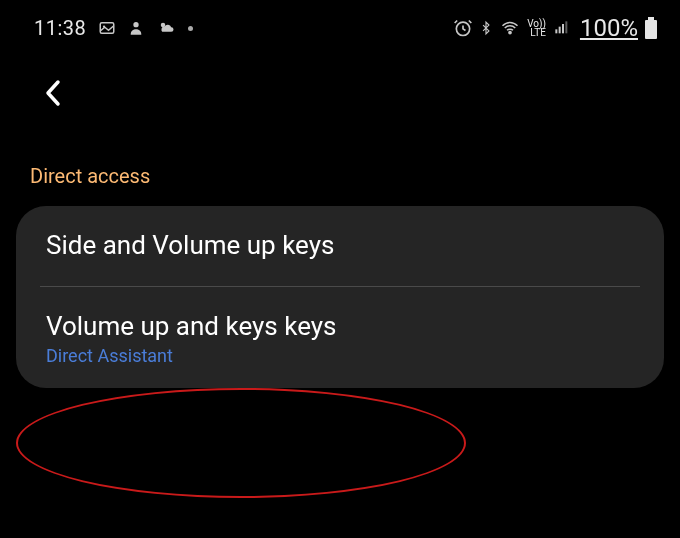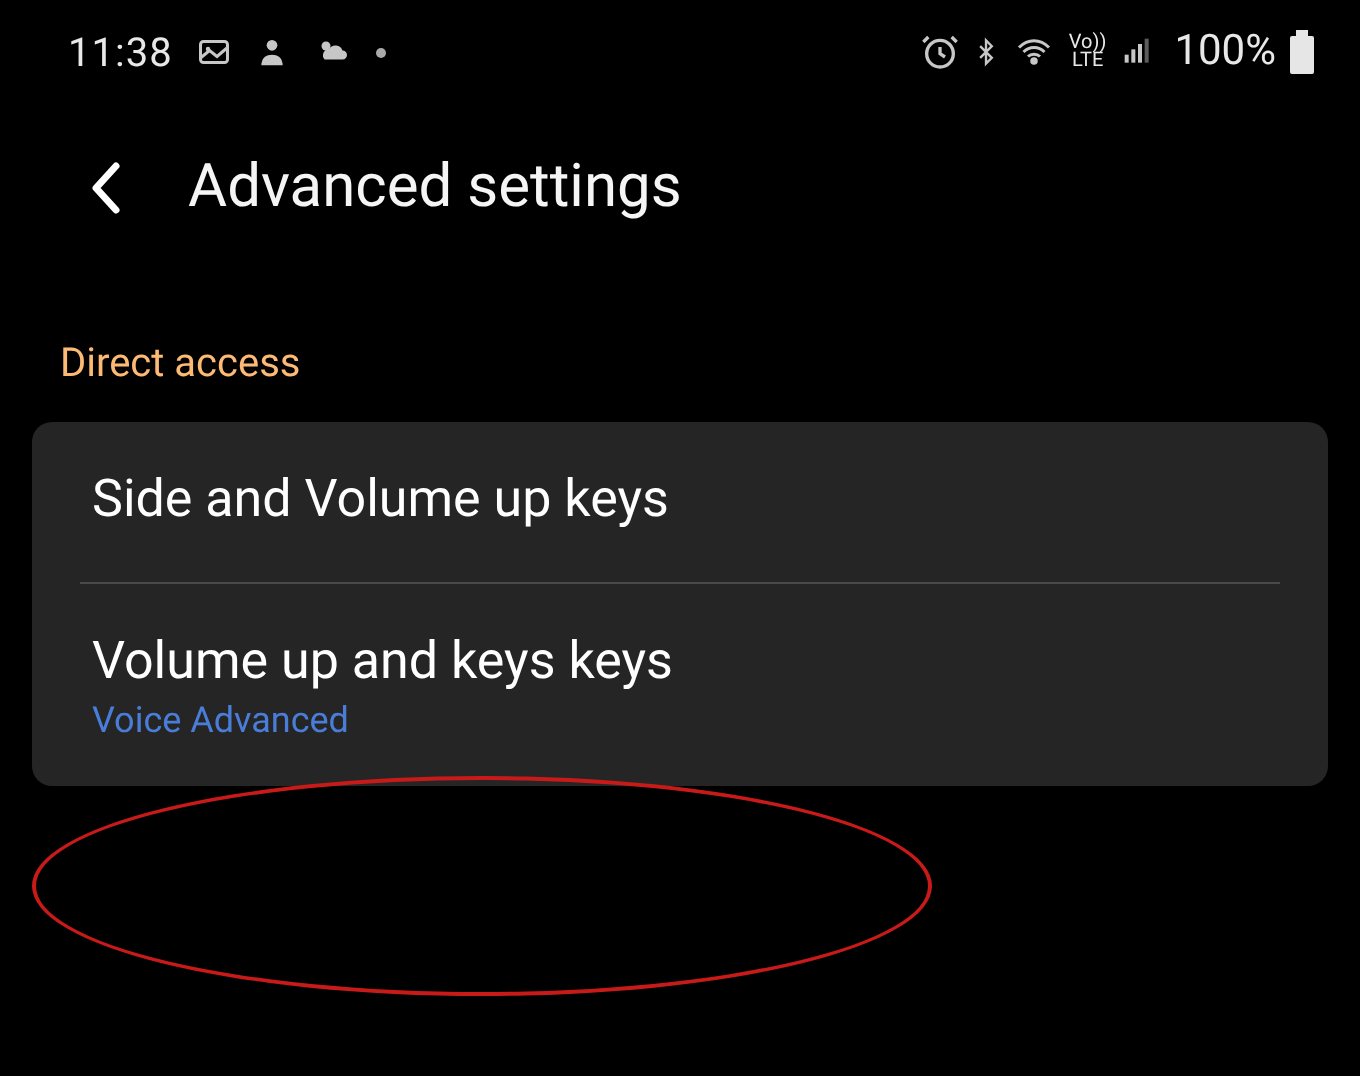--- a/index.html
+++ b/index.html
@@ -46,22 +46,23 @@
       letter-spacing: 0.5px;
     }
     .dot {
       width: 5px;
       height: 5px;
       border-radius: 50%;
       background: #aaa;
       display: inline-block;
     }
     .battery-text {
-      font-size: 21px;
+      font-size: 24px;
       margin-left: 2px;
+      text-decoration: underline;
     }
     .header {
       display: flex;
       align-items: center;
       padding: 28px 22px 28px 40px;
       gap: 28px;
     }
     .back-arrow {
       width: 26px;
       height: 26px;
@@ -74,21 +75,21 @@
       font-weight: 400;
       color: #f5f5f5;
     }
     .section-label {
       color: #fdba74;
       font-size: 20px;
       padding: 30px 0 18px 30px;
     }
     .card {
       background: #252525;
-      border-radius: 10px;
+      border-radius: 30px;
       margin: 0 16px;
       padding: 0;
     }
     .list-item {
       padding: 24px 30px 22px 30px;
     }
     .list-item-title {
       font-size: 26px;
       color: #fff;
       font-weight: 400;
@@ -110,21 +111,21 @@
       border-radius: 50%;
       width: 450px;
       height: 110px;
       left: 16px;
       top: 388px;
       transform: scaleX(1);
     }
     .lte-label {
       font-size: 10px;
       line-height: 9px;
-      text-align: center;
+      text-align: right;
       display: inline-block;
     }
   </style>
 </head>
 <body>
 
 <div class="status-bar">
   <div class="status-left">
     <span class="time">11:38</span>
     <span class="status-icon">
@@ -187,29 +188,28 @@
     </span>
   </div>
 </div>
 
 <div class="header">
   <div class="back-arrow">
     <svg width="18" height="28" viewBox="0 0 18 28" fill="none" stroke="#fff" stroke-width="3.5" stroke-linecap="round" stroke-linejoin="round">
         <path d="M14 3 L4 14 L14 25"></path>
       </svg>
   </div>
-  <div class="page-title">Advanced settings</div>
 </div>
 
 <div class="section-label">Direct access</div>
 
 <div class="card">
   <div class="list-item">
     <div class="list-item-title">Side and Volume up keys</div>
   </div>
   <div class="divider"></div>
   <div class="list-item">
     <div class="list-item-title">Volume up and keys keys</div>
-    <div class="list-item-sub">Voice Advanced</div>
+    <div class="list-item-sub">Direct Assistant</div>
   </div>
 </div>
 
 <div class="circle-annotation"></div>
 
 </body></html>

